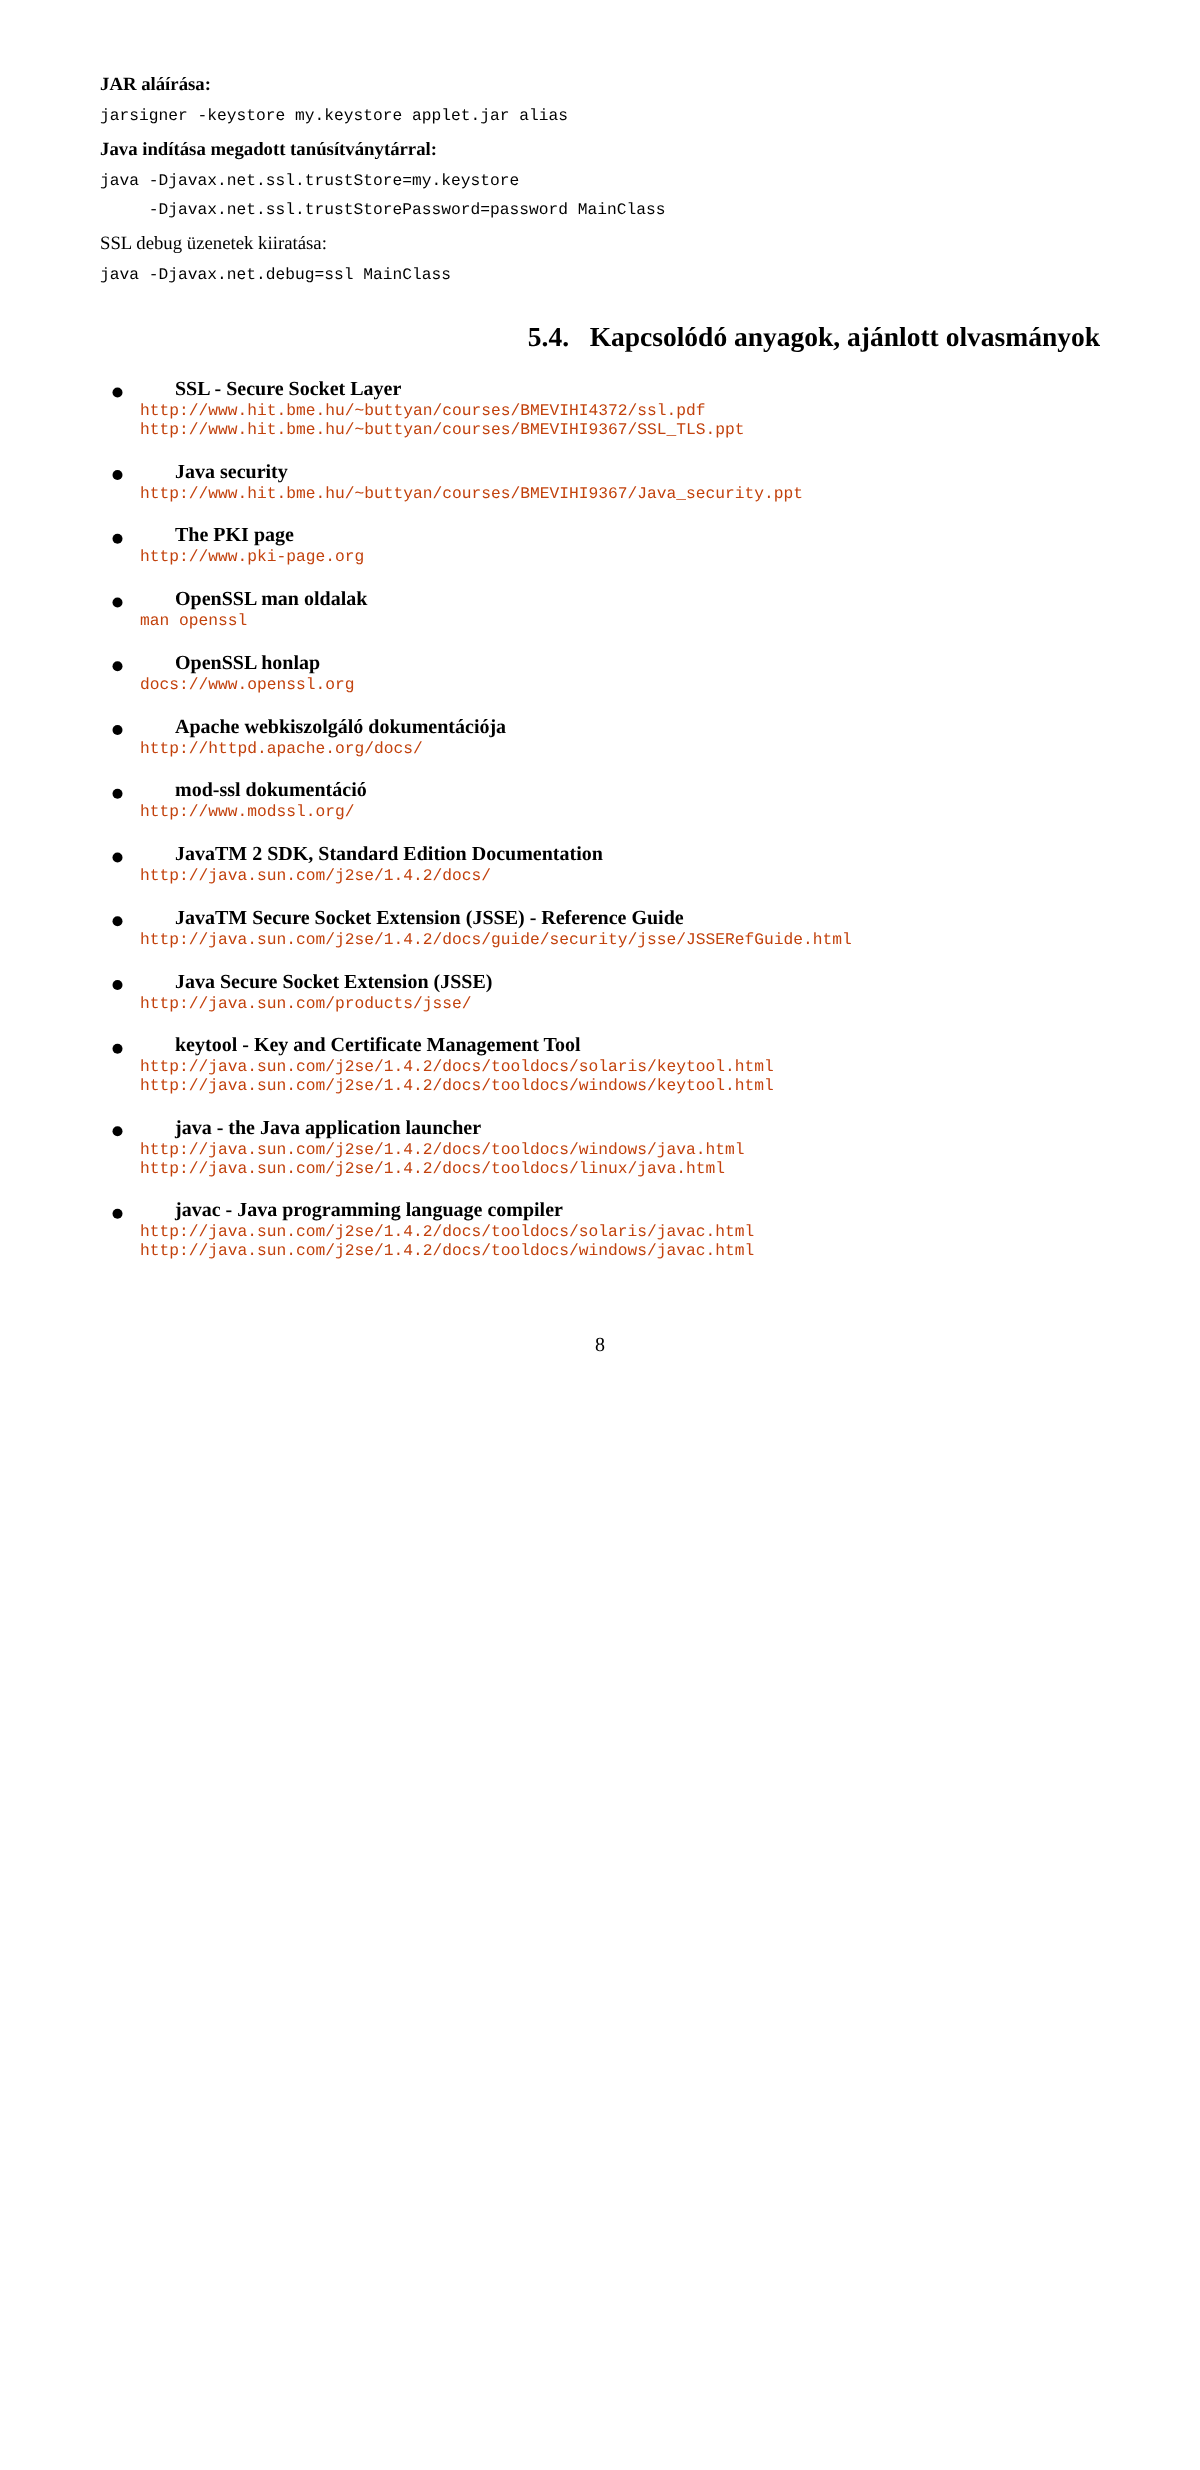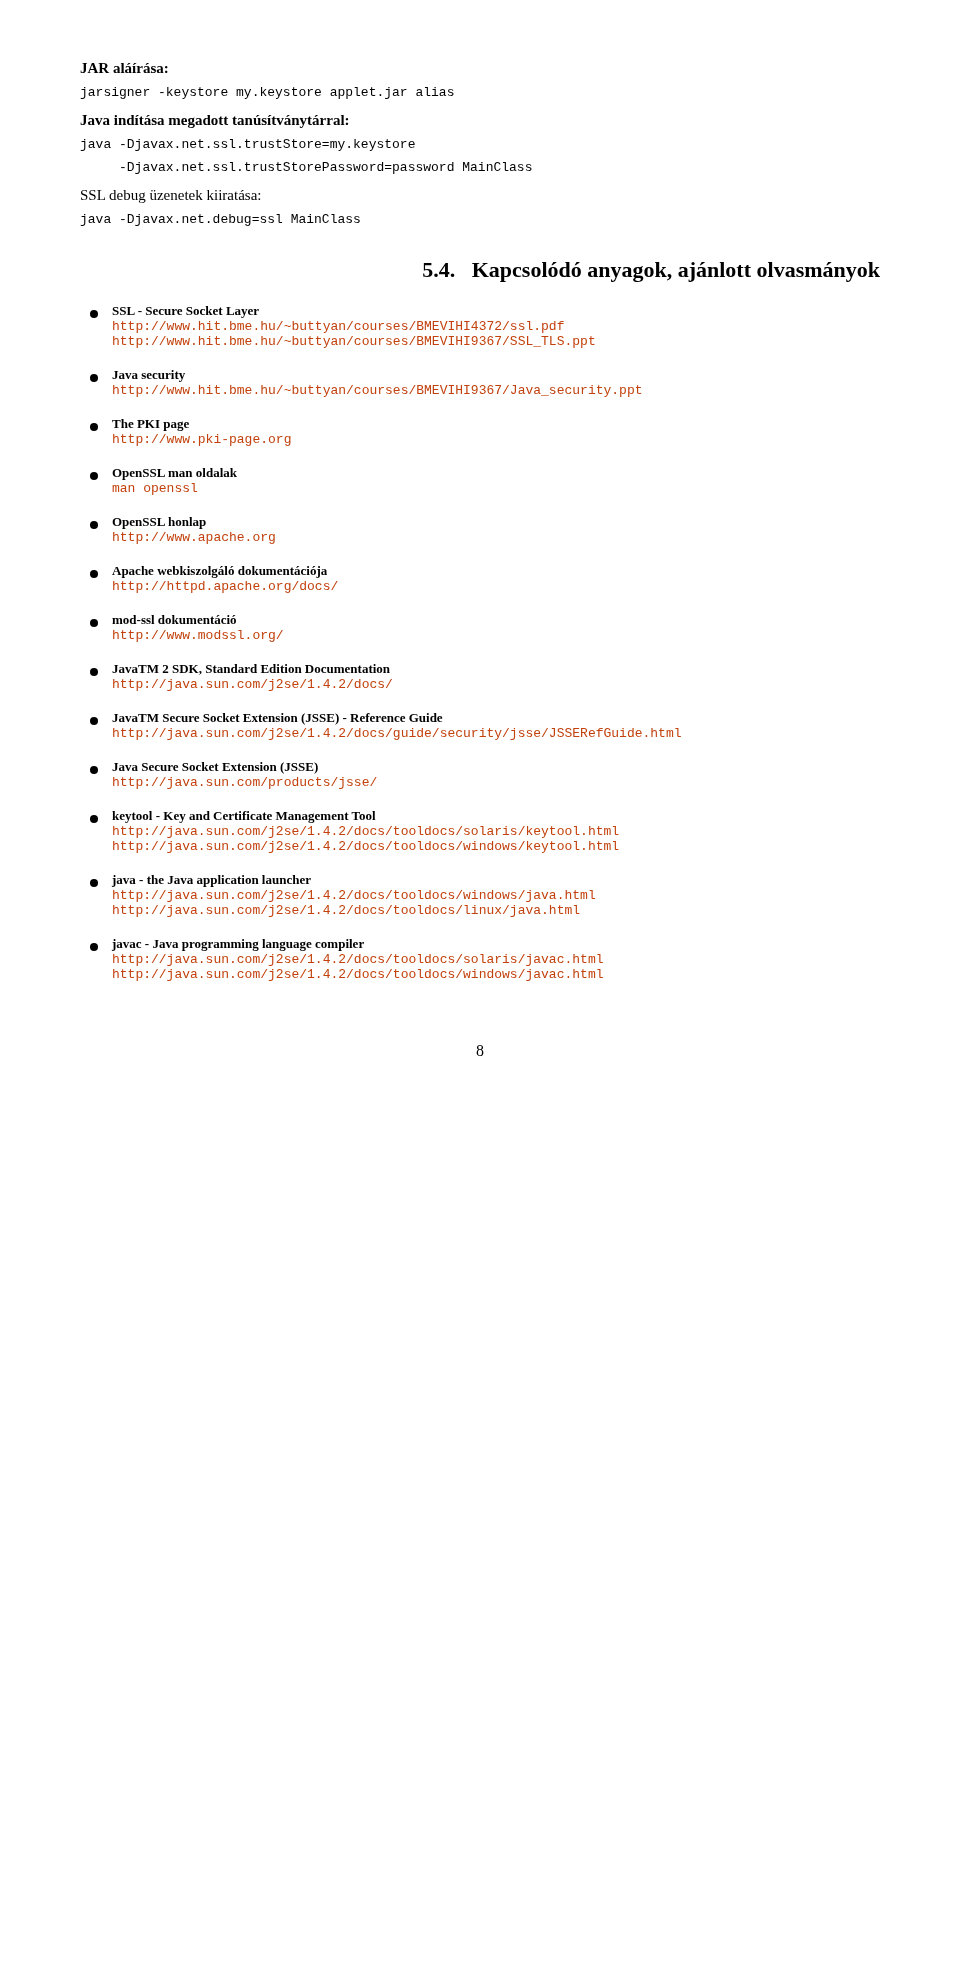--- a/index.html
+++ b/index.html
@@ -60,22 +60,23 @@
       margin-right: 14px;
       flex-shrink: 0;
     }
 
     .bullet-content {
       display: flex;
       flex-direction: column;
     }
 
     .bullet-title {
-      font-size: 13px;
+      font-size: 16px;
       font-weight: bold;
+      margin-left: 28px;
     }
 
     .bullet-link {
       font-family: 'Courier New', Courier, monospace;
       font-size: 13px;
       font-weight: normal;
       color: #c2410c;
     }
 
     .jar-section {
@@ -163,21 +164,21 @@
         <span class="bullet-dot"></span>
         <div class="bullet-content">
           <span class="bullet-title">OpenSSL man oldalak</span>
           <span class="bullet-link">man openssl</span>
         </div>
       </li>
       <li>
         <span class="bullet-dot"></span>
         <div class="bullet-content">
           <span class="bullet-title">OpenSSL honlap</span>
-          <span class="bullet-link">http://www.apache.org</span>
+          <span class="bullet-link">docs://www.openssl.org</span>
         </div>
       </li>
       <li>
         <span class="bullet-dot"></span>
         <div class="bullet-content">
           <span class="bullet-title">Apache webkiszolgáló dokumentációja</span>
           <span class="bullet-link">http://httpd.apache.org/docs/</span>
         </div>
       </li>
       <li>

